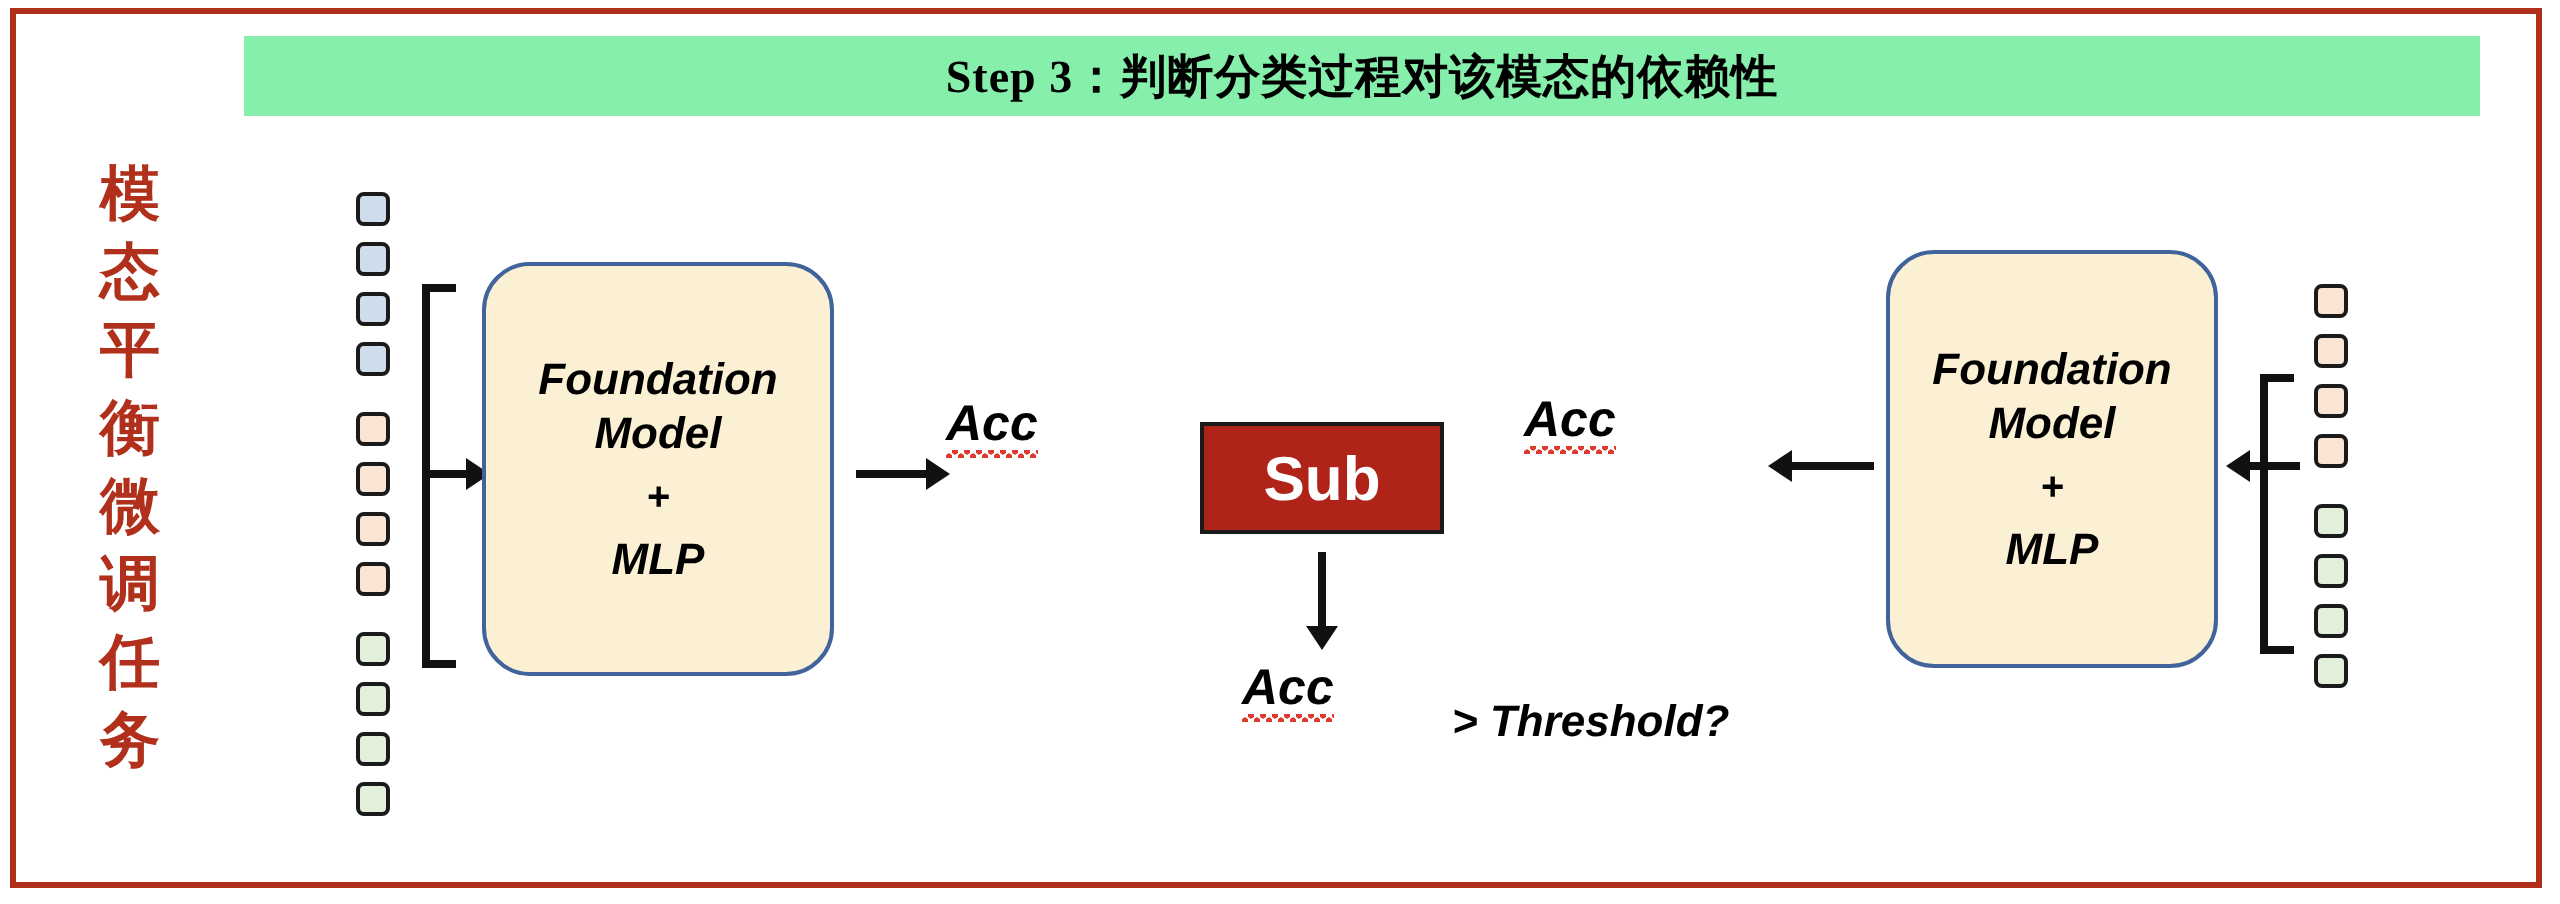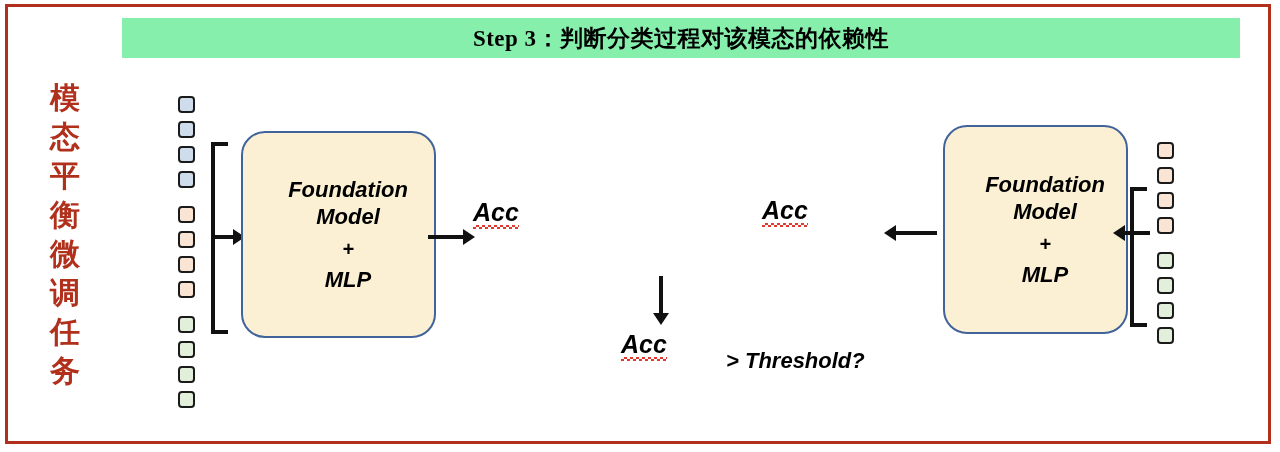--- a/index.html
+++ b/index.html
@@ -154,21 +154,20 @@
     border: 2px solid #41639B;
     border-radius: 24px;
     display: flex;
     flex-direction: column;
     align-items: center;
     justify-content: center;
     font-style: italic;
     font-weight: bold;
     color: #000000;
     text-align: center;
-    padding-left: 19px;
   }
   .fm-line  { font-size: 22px; line-height: 27px; white-space: nowrap; }
   .fm-plus  { font-size: 20px; line-height: 30px; margin: 4px 0 2px 0; }
   #fm-left  { left: 241px; top: 131px; width: 172px; height: 203px; }
   #fm-right { left: 943px; top: 125px; width: 162px; height: 205px; }
 
   
   .acc-label {
     position: absolute;
     font-style: italic;
@@ -288,20 +287,23 @@
     <div class="fm-plus">+</div>
     <div class="fm-line">MLP</div>
   </div>
 
   <div id="arrow-model-to-accfull" class="arrow-h arrow-right"></div>
 
   <div id="acc-full" class="acc-label">
     <div><span class="acc-top">Acc</span></div>
   </div>
 
+  <div id="sub-box">
+    <div id="sub-text">Sub</div>
+  </div>
 
   <div id="arrow-sub-to-accgap" class="arrow-v"></div>
 
   <div id="acc-gap" class="acc-label">
     <div><span class="acc-top">Acc</span></div>
   </div>
 
   <div id="threshold-text">&gt; Threshold?</div>
 
   <div id="acc-missing" class="acc-label">

